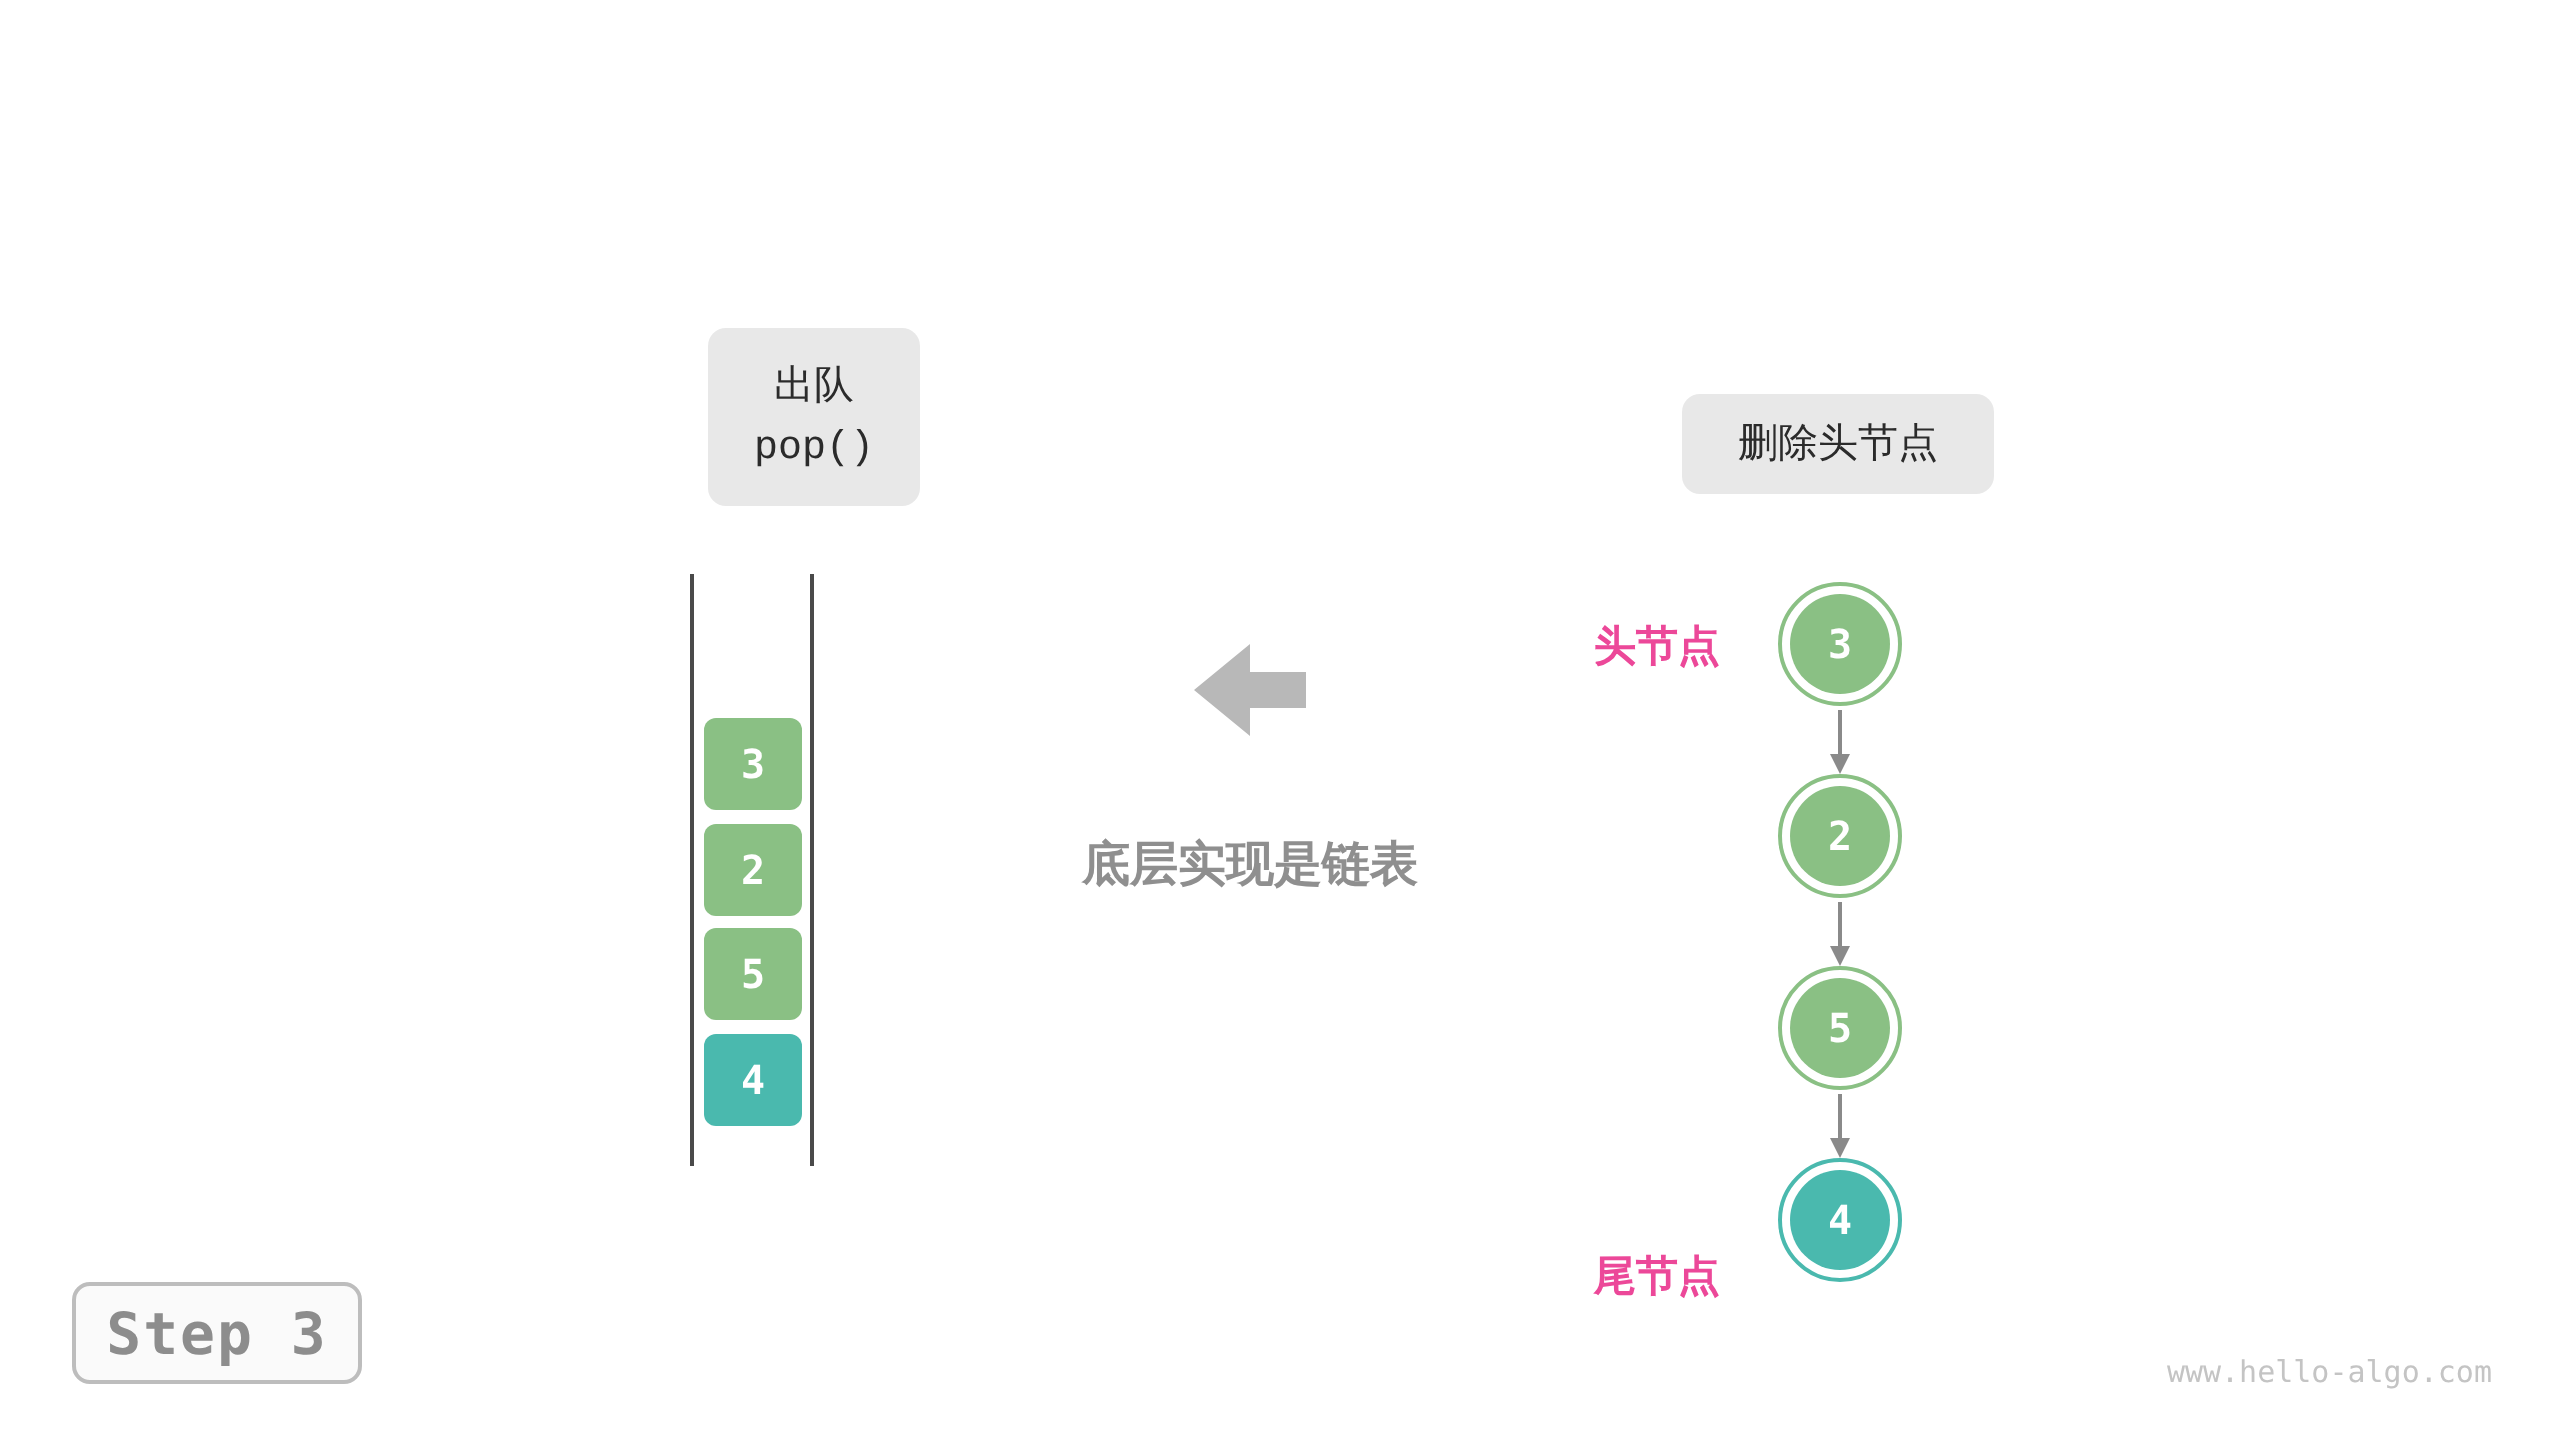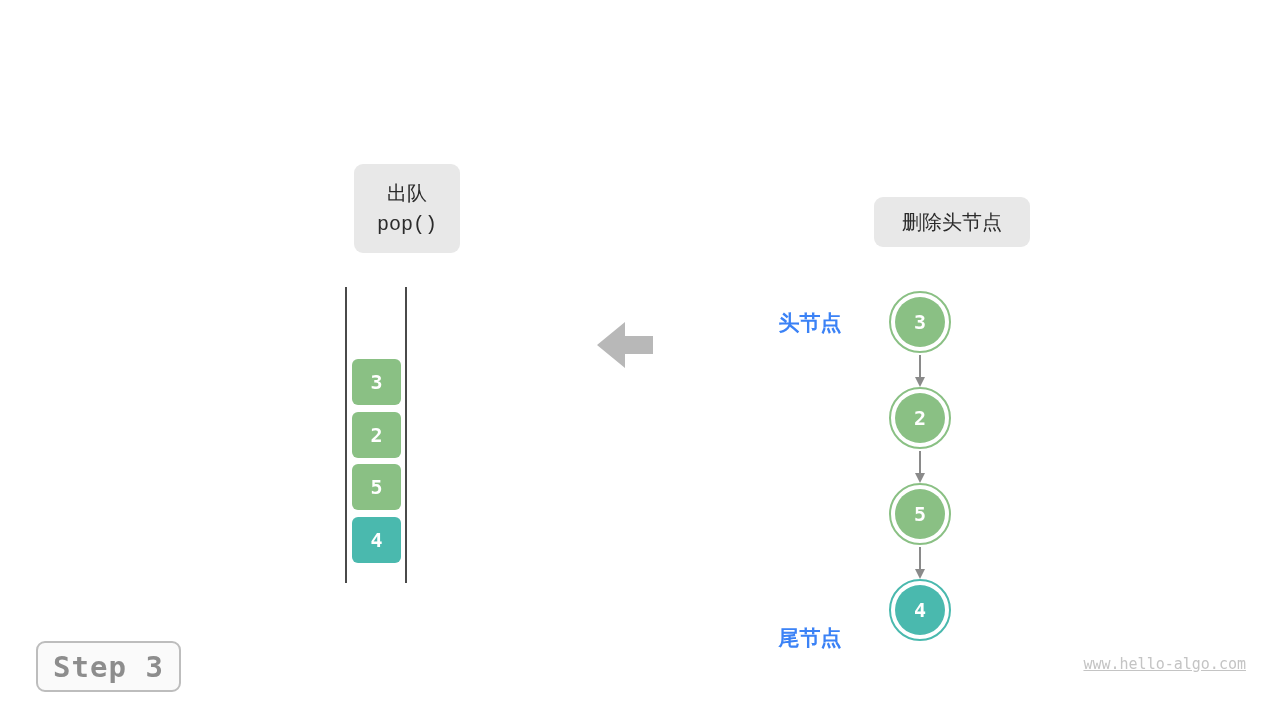--- a/index.html
+++ b/index.html
@@ -21,21 +21,21 @@
     display: flex;
     flex-direction: column;
     align-items: center;
     justify-content: center;
     color: #2b2b2b;
     font-size: 20px;
     line-height: 1.6;
   }
   .op-label { left: 320px; top: 164px; width: 106px; height: 89px; margin-left: 34px; }
   .op-label .code { font-family: Liberation Mono, monospace; text-align: center; }
-  .list-label { left: 841px; top: 197px; width: 156px; height: 50px; margin-left: 33px; }
+  .list-label { left: 841px; top: 197px; width: 156px; height: 50px; }
 
   
   .queue-walls {
     position: absolute;
     left: 345px; top: 287px;
     width: 62px; height: 296px;
     border-left: 2px solid #4a4a4a;
     border-right: 2px solid #4a4a4a;
   }
   .qitem {
@@ -89,22 +89,22 @@
   .node.green .inner { background: var(--green); }
   .node.teal  { border-color: var(--teal); }
   .node.teal .inner { background: var(--teal); }
 
   .node-arrow { position: absolute; left: 914px; }
 
   .side-label {
     position: absolute;
     left: 760px;
     width: 100px;
-    text-align: center;
-    color: #3b82f6;
+    text-align: right;
+    color: #ec4899;
     font-weight: bold;
     font-size: 21px;
   }
 
   
   .step-box {
     position: absolute;
     left: 36px; top: 641px;
     width: 145px; height: 51px;
     background: #fafafa;
@@ -113,25 +113,24 @@
     display: flex; align-items: center; justify-content: center;
     color: #8d8d8d;
     font-weight: bold;
     font-size: 29px;
     font-family: "DejaVu Sans Mono", monospace;
     letter-spacing: 1px;
   }
 
   .watermark {
     position: absolute;
-    right: 34px; top: 655px;
+    right: 34px; top: 677px;
     color: #c4c4c4;
     font-size: 15px;
     font-family: "DejaVu Sans Mono", monospace;
-    text-decoration: underline;
   }
 </style>
 </head>
 <body>
 
 <div class="canvas">
 
   <div class="label-box op-label">
     <div>出队</div>
     <div class="code">pop()</div>
@@ -142,20 +141,21 @@
   <div class="qitem green" style="top:359px">3</div>
   <div class="qitem green" style="top:412px">2</div>
   <div class="qitem green" style="top:464px">5</div>
   <div class="qitem teal" style="top:517px">4</div>
 
   <svg class="big-arrow" width="56" height="46" viewBox="0 0 56 46">
     <polygon points="0,23 28,0 28,14 56,14 56,32 28,32 28,46" fill="#b8b8b8"></polygon>
   </svg>
 
   <div class="annotation">
+    <div>底层实现是链表</div>
   </div>
 
   <div class="label-box list-label">删除头节点</div>
 
   <div class="side-label" style="top:309px">头节点</div>
   <div class="side-label" style="top:624px">尾节点</div>
 
   <div class="node green" style="left:889px; top:291px">
     <div class="inner">3</div>
   </div>

